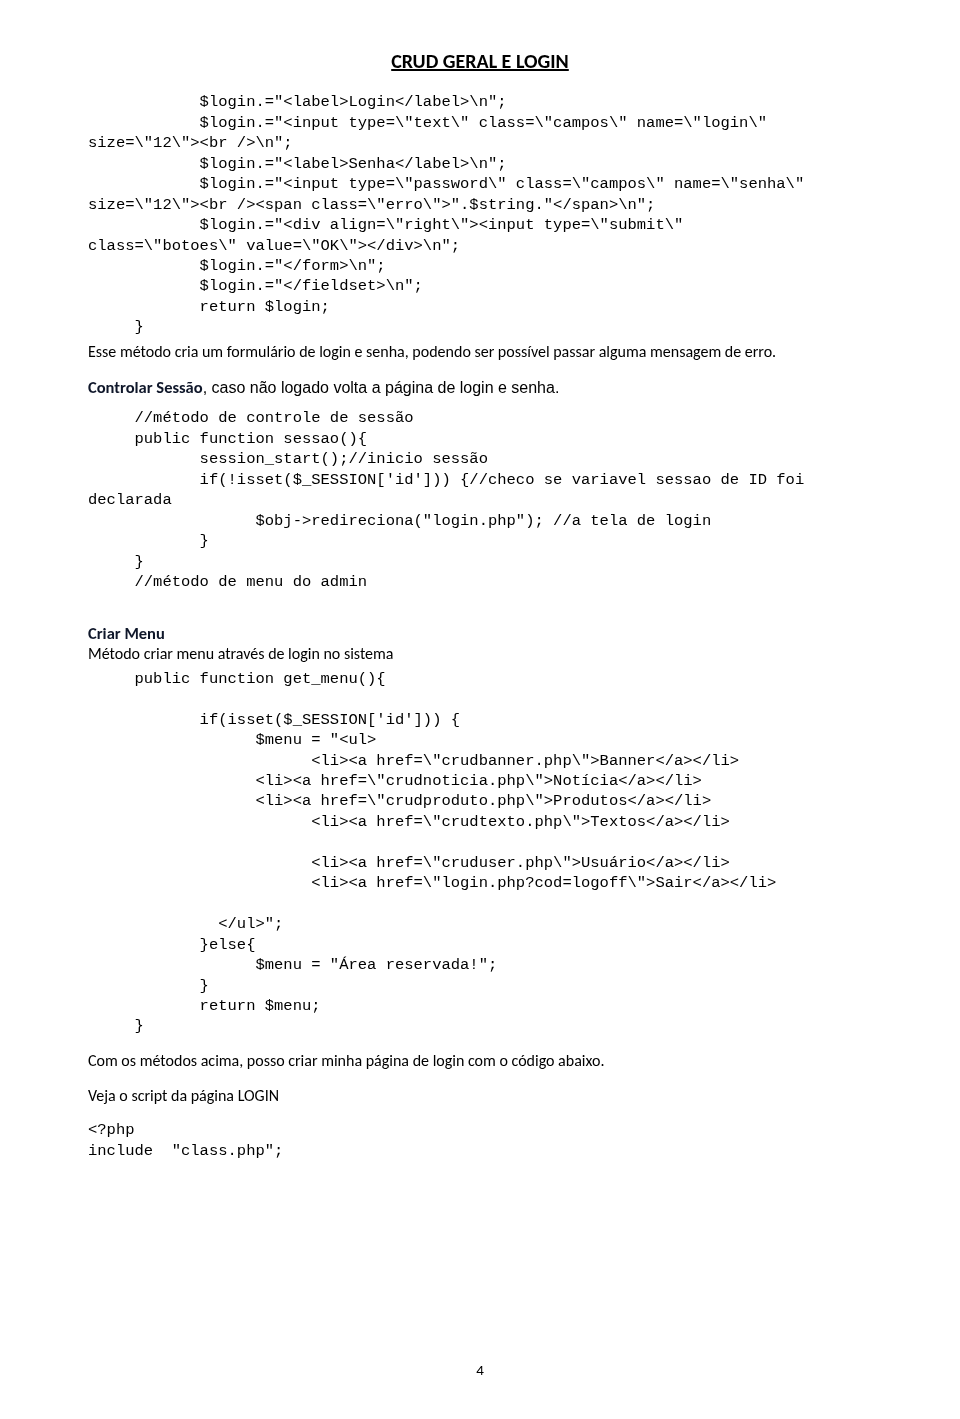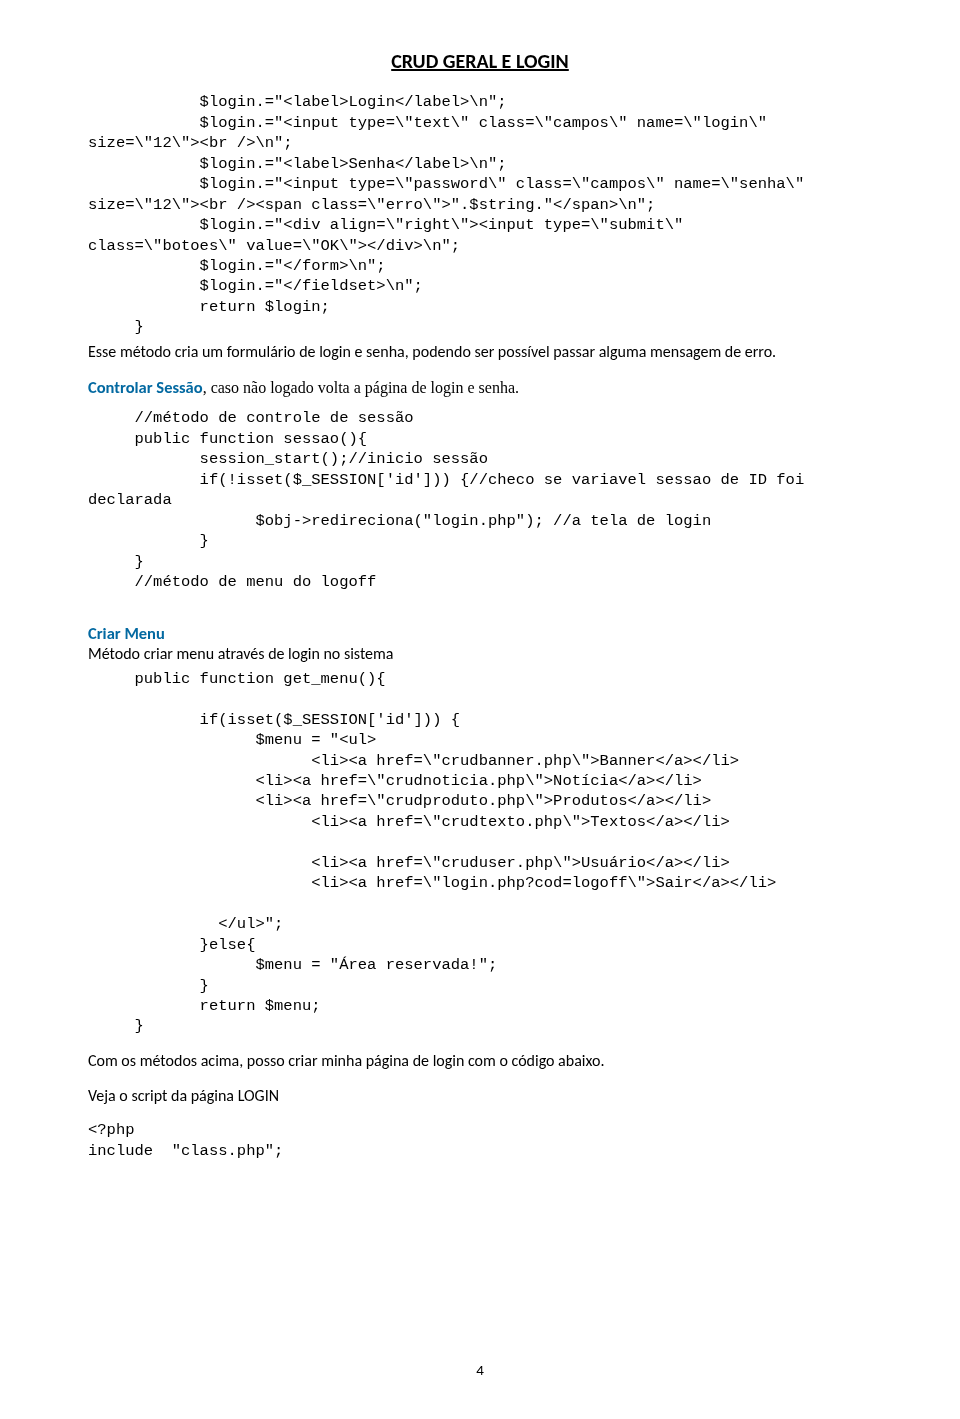--- a/index.html
+++ b/index.html
@@ -31,24 +31,24 @@
   .narr {
     font-family: Calibri, Arial, sans-serif;
     font-size: 16px;
     line-height: 1.3;
     margin: 4px 0;
   }
   .sub {
     font-family: Calibri, Arial, sans-serif;
     font-size: 16.5px;
     font-weight: bold;
-    color: #0369a1;
+    color: #0f172a;
   }
   .sub-inline .sub { display: inline; }
-  .sub-inline .narr-sp { font-family: Liberation Serif, serif; font-size: 16px; }
+  .sub-inline .narr-sp { font-family: Liberation Sans, sans-serif; font-size: 16px; }
   .page-num {
     position: absolute;
     bottom: 38px;
     width: 960px;
     left: 0;
     text-align: center;
     font-family: Calibri, Arial, sans-serif;
     font-size: 15px;
   }
 </style>
@@ -77,21 +77,21 @@
 </div>
 
 <div class="code"><span>     //método de controle de sessão</span>
 <span>     public function sessao(){</span>
 <span>            session_start();//inicio sessão</span>
 <span>            if(!isset($_SESSION['id'])) {//checo se variavel sessao de ID foi</span>
 <span>declarada</span>
 <span>                  $obj-&gt;redireciona("login.php"); //a tela de login</span>
 <span>            }</span>
 <span>     }</span>
-<span>     //método de menu do logoff</span></div>
+<span>     //método de menu do admin</span></div>
 
 <div class="narr" style="margin-top:30px;">
   <div class="sub">Criar Menu</div>
   <div>Método criar menu através de login no sistema</div>
 </div>
 
 <div class="code"><span>     public function get_menu(){</span>
 <span></span>
 <span>            if(isset($_SESSION['id'])) {</span>
 <span>                  $menu = "&lt;ul&gt;</span>

